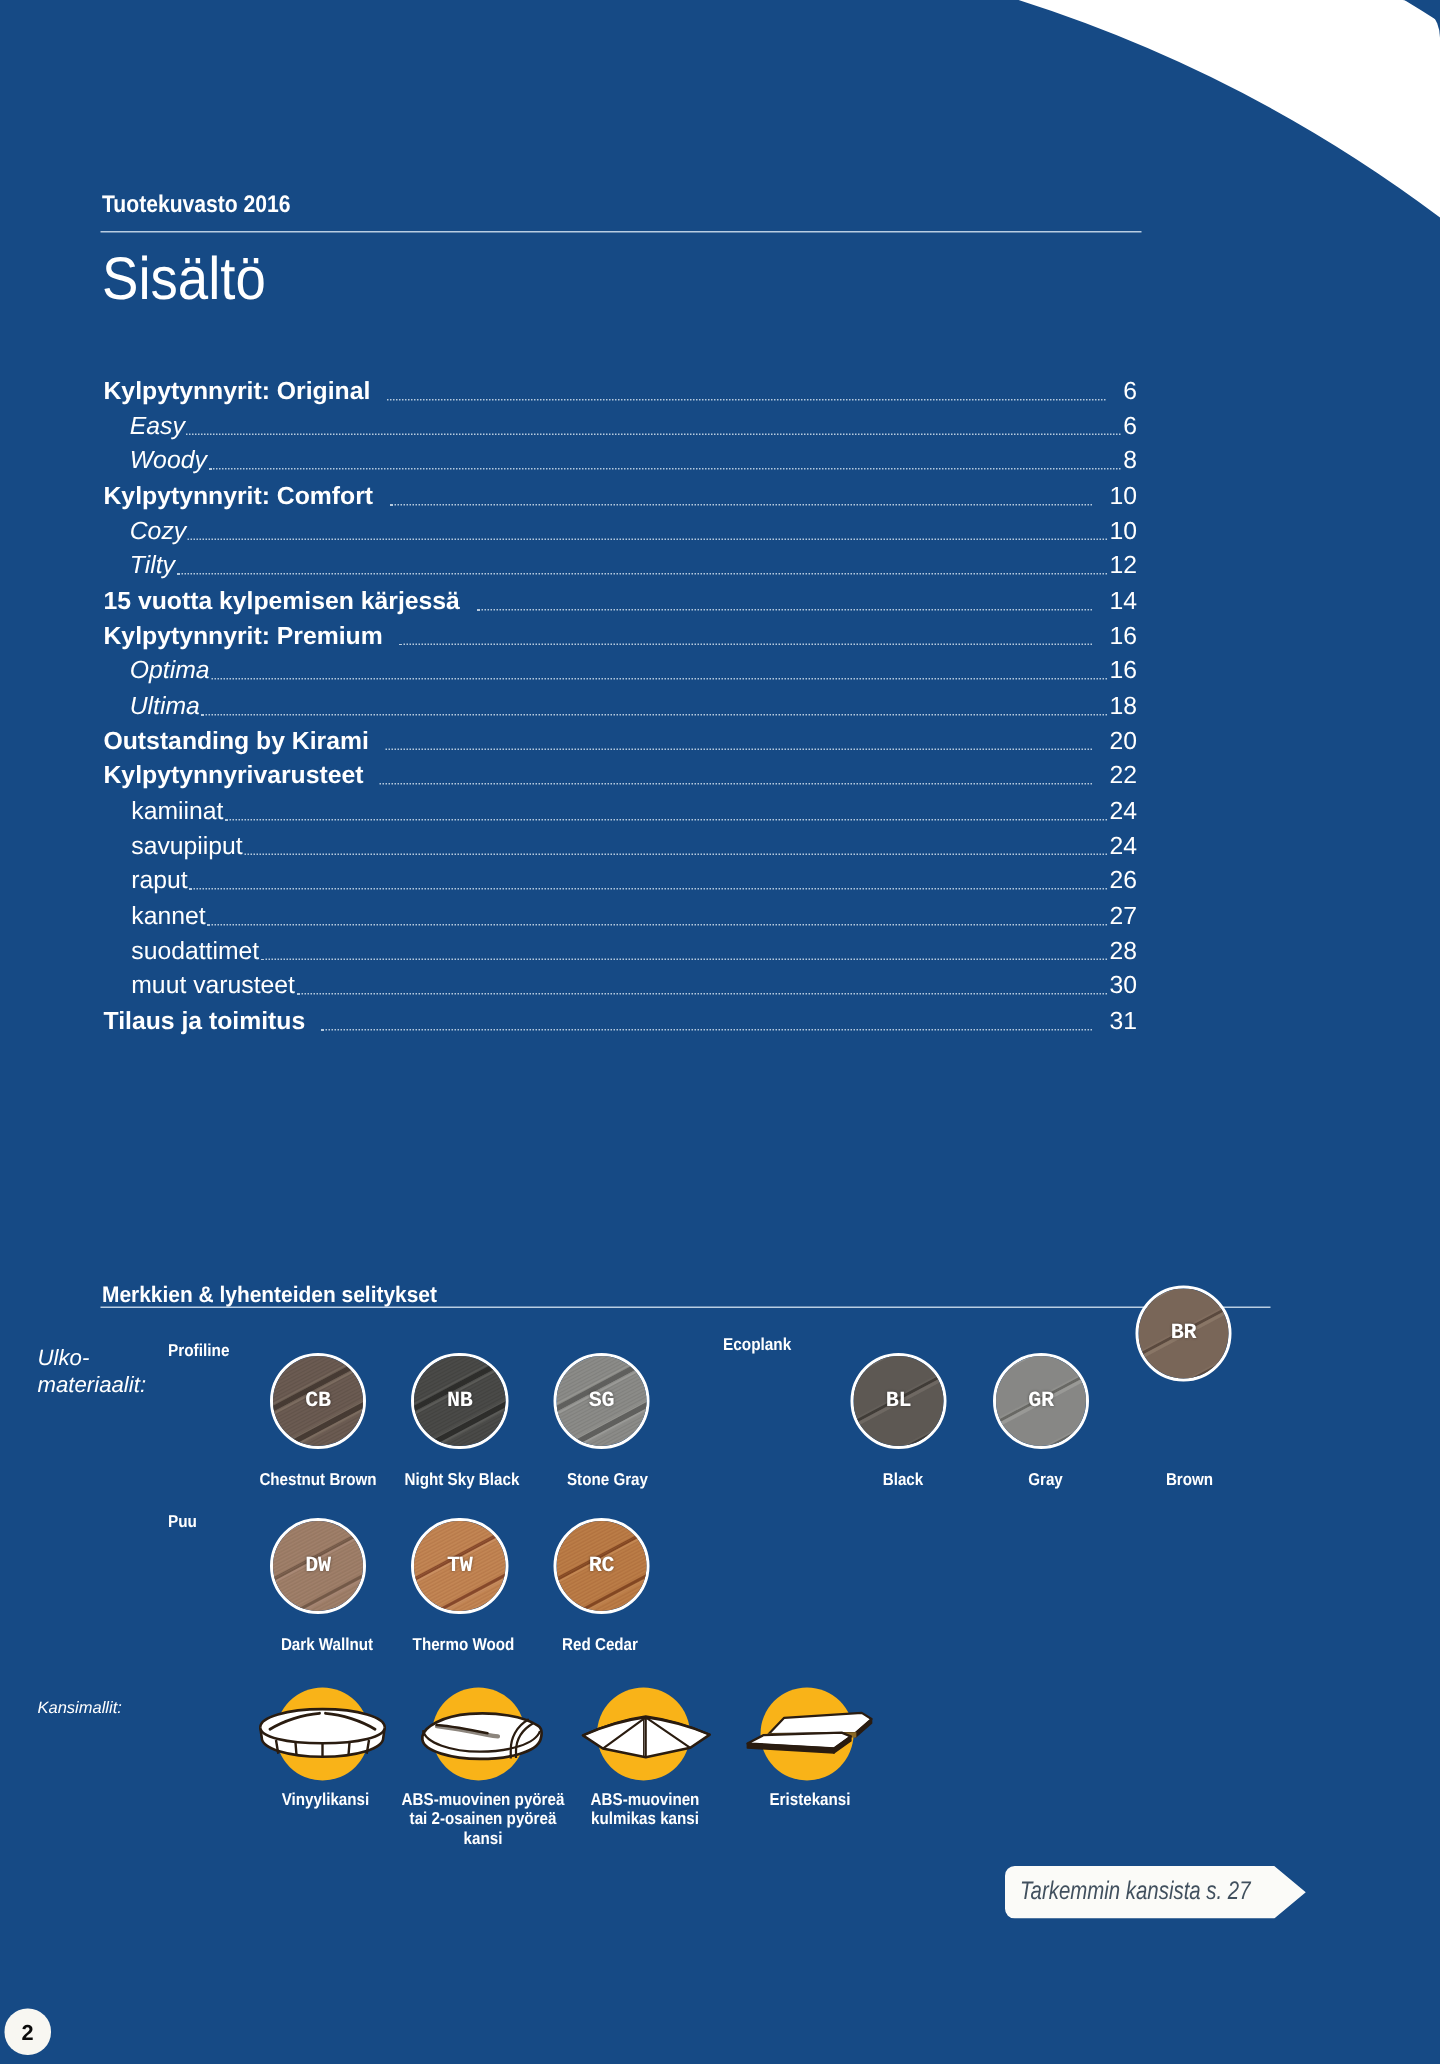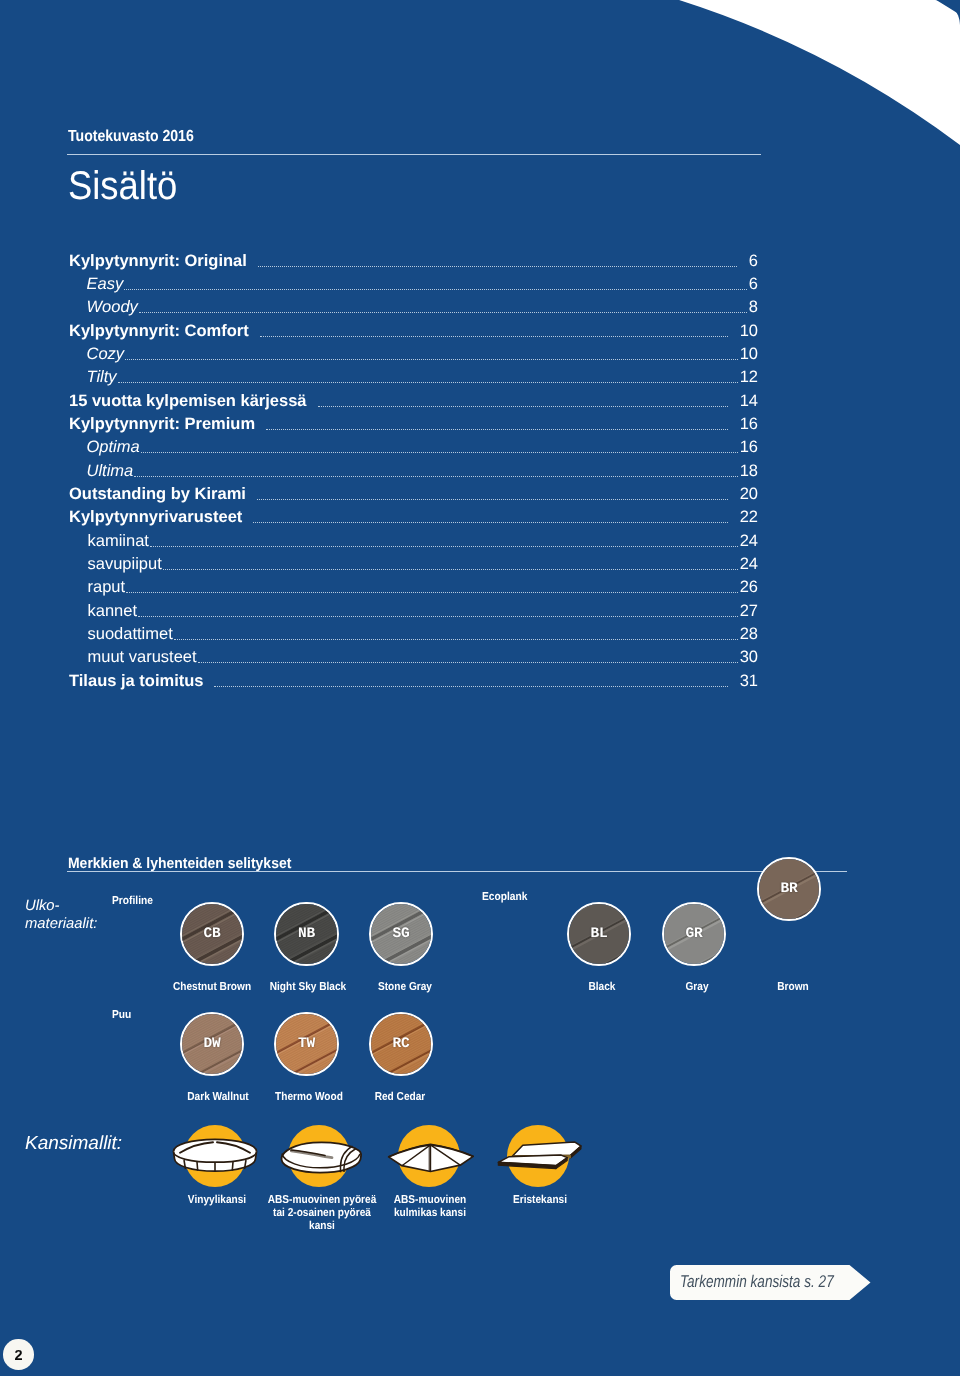--- a/index.html
+++ b/index.html
@@ -42,27 +42,27 @@
   .sw{position:absolute;width:64.3px;height:64.3px;border-radius:50%;
       border:2.4px solid #fff;overflow:hidden;box-sizing:border-box;font-family:Liberation Mono, monospace;}
   .sw .code{position:absolute;left:0;top:0;width:100%;height:100%;
      display:flex;align-items:center;justify-content:center;
      font-size:14.5px;font-weight:bold;color:#fff;letter-spacing:-0.3px;
      text-shadow:0 0 2px rgba(0,0,0,.45);}
   .sw-cap{position:absolute;font-size:11.5px;font-weight:bold;text-align:center;
           transform:scaleX(.88);transform-origin:50% 0;line-height:13px;white-space:nowrap;}
 
   
-  .kansi-label{position:absolute;left:25px;top:1132.5px;font-size:19px;font-style:italic;white-space:nowrap;}
+  .kansi-label{position:absolute;left:25px;top:1132.5px;font-size:11px;font-style:italic;white-space:nowrap;}
   .lid{position:absolute;width:92px;height:92px;}
   .lid-cap{position:absolute;font-size:11.5px;font-weight:bold;text-align:center;
            line-height:12.9px;transform:scaleX(.88);transform-origin:50% 0;}
 
   
-  .banner{position:absolute;left:670px;top:1244px;width:201px;height:35px;margin-top:21px;}
+  .banner{position:absolute;left:670px;top:1244px;width:201px;height:35px;}
   .banner .txt{position:absolute;left:10.4px;top:6.5px;font-size:17px;font-style:italic;
                color:#41505e;font-weight:normal;white-space:nowrap;
                transform:scaleX(.80);transform-origin:0 0;}
 
   
   .pgnum{position:absolute;left:3.2px;top:1339.4px;width:30.5px;height:30.5px;border-radius:50%;
          background:#f8f7f2;color:#0b0b0b;font-size:14.5px;font-weight:bold;
          display:flex;align-items:center;justify-content:center;
          box-sizing:border-box;padding-top:3px;}
 </style>

